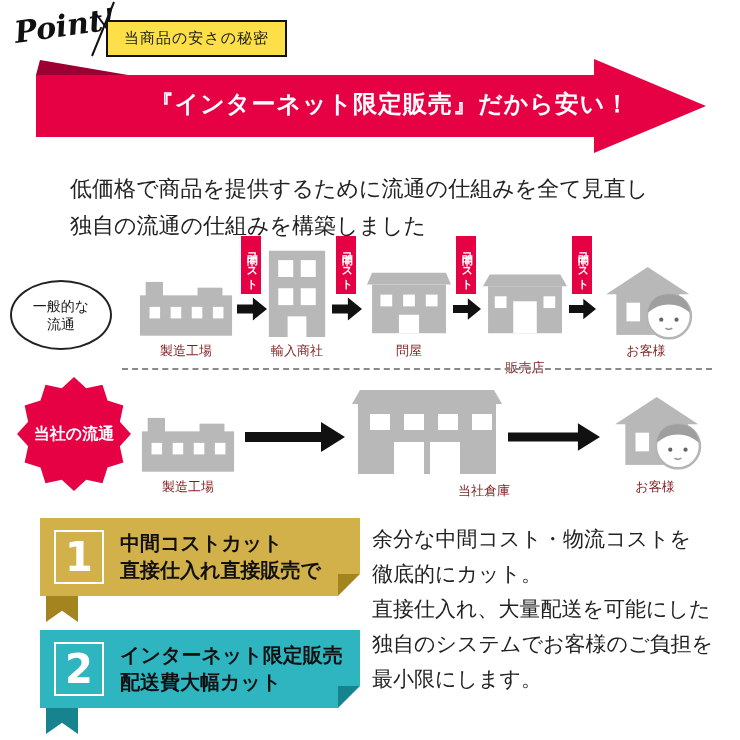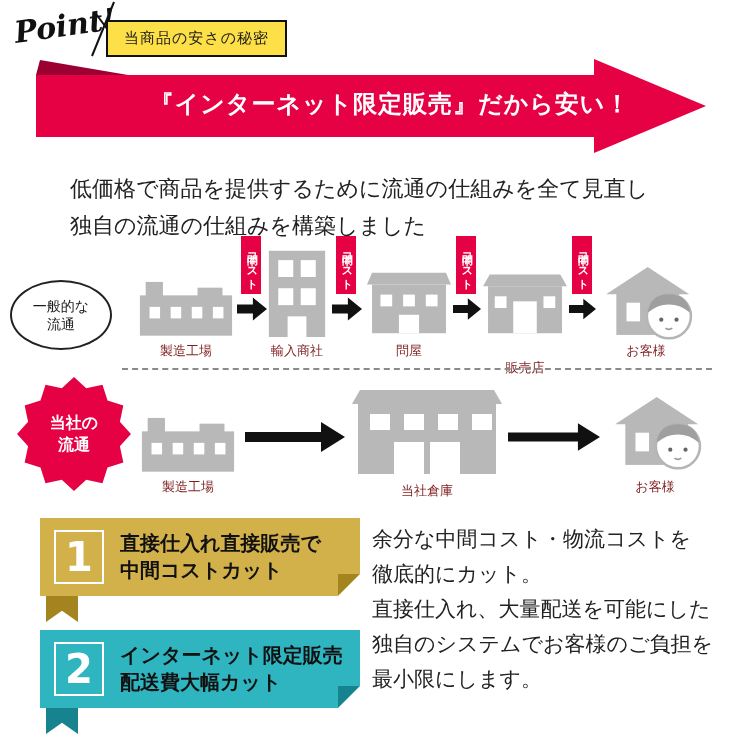--- a/index.html
+++ b/index.html
@@ -27,21 +27,21 @@
     align-items:center; justify-content:center; font-size:14px; line-height:18px; }
   .step-icon { position:absolute; }
   .step-label { position:absolute; font-size:13px; text-align:center; color:#7f1d1d; }
   .cost-tag { position:absolute; top:236px; width:20px; height:58px; background:#e60044; color:#fff;
     writing-mode:vertical-rl; text-orientation:upright; font-size:11px; display:flex;
     align-items:center; justify-content:center; font-weight:bold; }
   .dashed-divider { position:absolute; left:122px; top:368px; width:590px; border-top:2px dashed #8a8a8a; }
 
   .burst-wrap { position:absolute; left:16px; top:376px; width:116px; height:116px; }
   .burst-text { position:absolute; left:0; top:0; width:116px; height:116px; display:flex;
-    flex-direction:column; align-items:center; justify-content:center; color:#fff;
+    flex-direction:row; align-items:center; justify-content:center; color:#fff;
     font-size:16px; font-weight:bold; line-height:22px; }
 
   
   .point-banner { position:absolute; left:40px; width:320px; height:78px; display:flex;
     align-items:center; z-index:1; }
   .banner-gold { top:518px; background:#d2b14b; }
   .banner-teal { top:630px; background:#2fb5c0; }
   .num-box { width:50px; height:54px; border:2px solid #fff; margin-left:14px; flex:0 0 auto;
     display:flex; align-items:center; justify-content:center; color:#fff; font-size:40px; font-weight:bold; }
   .banner-lines { margin-left:16px; font-size:20px; font-weight:bold; color:#111; line-height:27px; }
@@ -216,21 +216,21 @@
       <polygon points="0,16 150,16 142,2 8,2" fill="#b8b8b8"></polygon>
       <rect x="6" y="16" width="138" height="70" fill="#b8b8b8"></rect>
       <rect x="18" y="26" width="20" height="16" fill="#fff"></rect>
       <rect x="52" y="26" width="20" height="16" fill="#fff"></rect>
       <rect x="86" y="26" width="20" height="16" fill="#fff"></rect>
       <rect x="120" y="26" width="20" height="16" fill="#fff"></rect>
       <rect x="42" y="54" width="30" height="32" fill="#fff"></rect>
       <rect x="78" y="54" width="30" height="32" fill="#fff"></rect>
     </svg>
   </span>
-  <div class="step-label" style="left:352px; top:482px; width:150px;">当社倉庫</div>
+  <div class="step-label" style="left:360px; top:482px; width:150px;text-align:right;">当社倉庫</div>
 
   <span class="step-icon" style="left:508px; top:422px;">
     <svg width="92" height="30" viewBox="0 0 100 30">
         <polygon points="0,10 76,10 76,0 100,15 76,30 76,20 0,20" fill="#111"></polygon>
       </svg>
   </span>
 
   <span class="step-icon" style="left:607px; top:392px;">
     <svg width="96" height="78" viewBox="0 0 110 92">
       <polygon points="8,38 57,6 106,38" fill="#b8b8b8"></polygon>
@@ -243,22 +243,22 @@
       <circle cx="91" cy="68" r="2.5" fill="#666"></circle>
       <path d="M78,78 Q82,81 86,78" stroke="#999" fill="none" stroke-width="2"></path>
     </svg>
   </span>
   <div class="step-label" style="left:607px; top:478px; width:96px;">お客様</div>
 
   <div class="ribbon-tail tail-gold"></div>
   <div class="point-banner banner-gold">
     <div class="num-box">1</div>
     <div class="banner-lines">
+      <div>中間コストカット</div>
       <div>直接仕入れ直接販売で</div>
-      <div>中間コストカット</div>
     </div>
     <div class="fold-flap" style="background:#a3841f;"></div>
     <div class="fold-cut"></div>
   </div>
 
   <div class="ribbon-tail tail-teal"></div>
   <div class="point-banner banner-teal">
     <div class="num-box">2</div>
     <div class="banner-lines">
       <div>インターネット限定販売</div>

